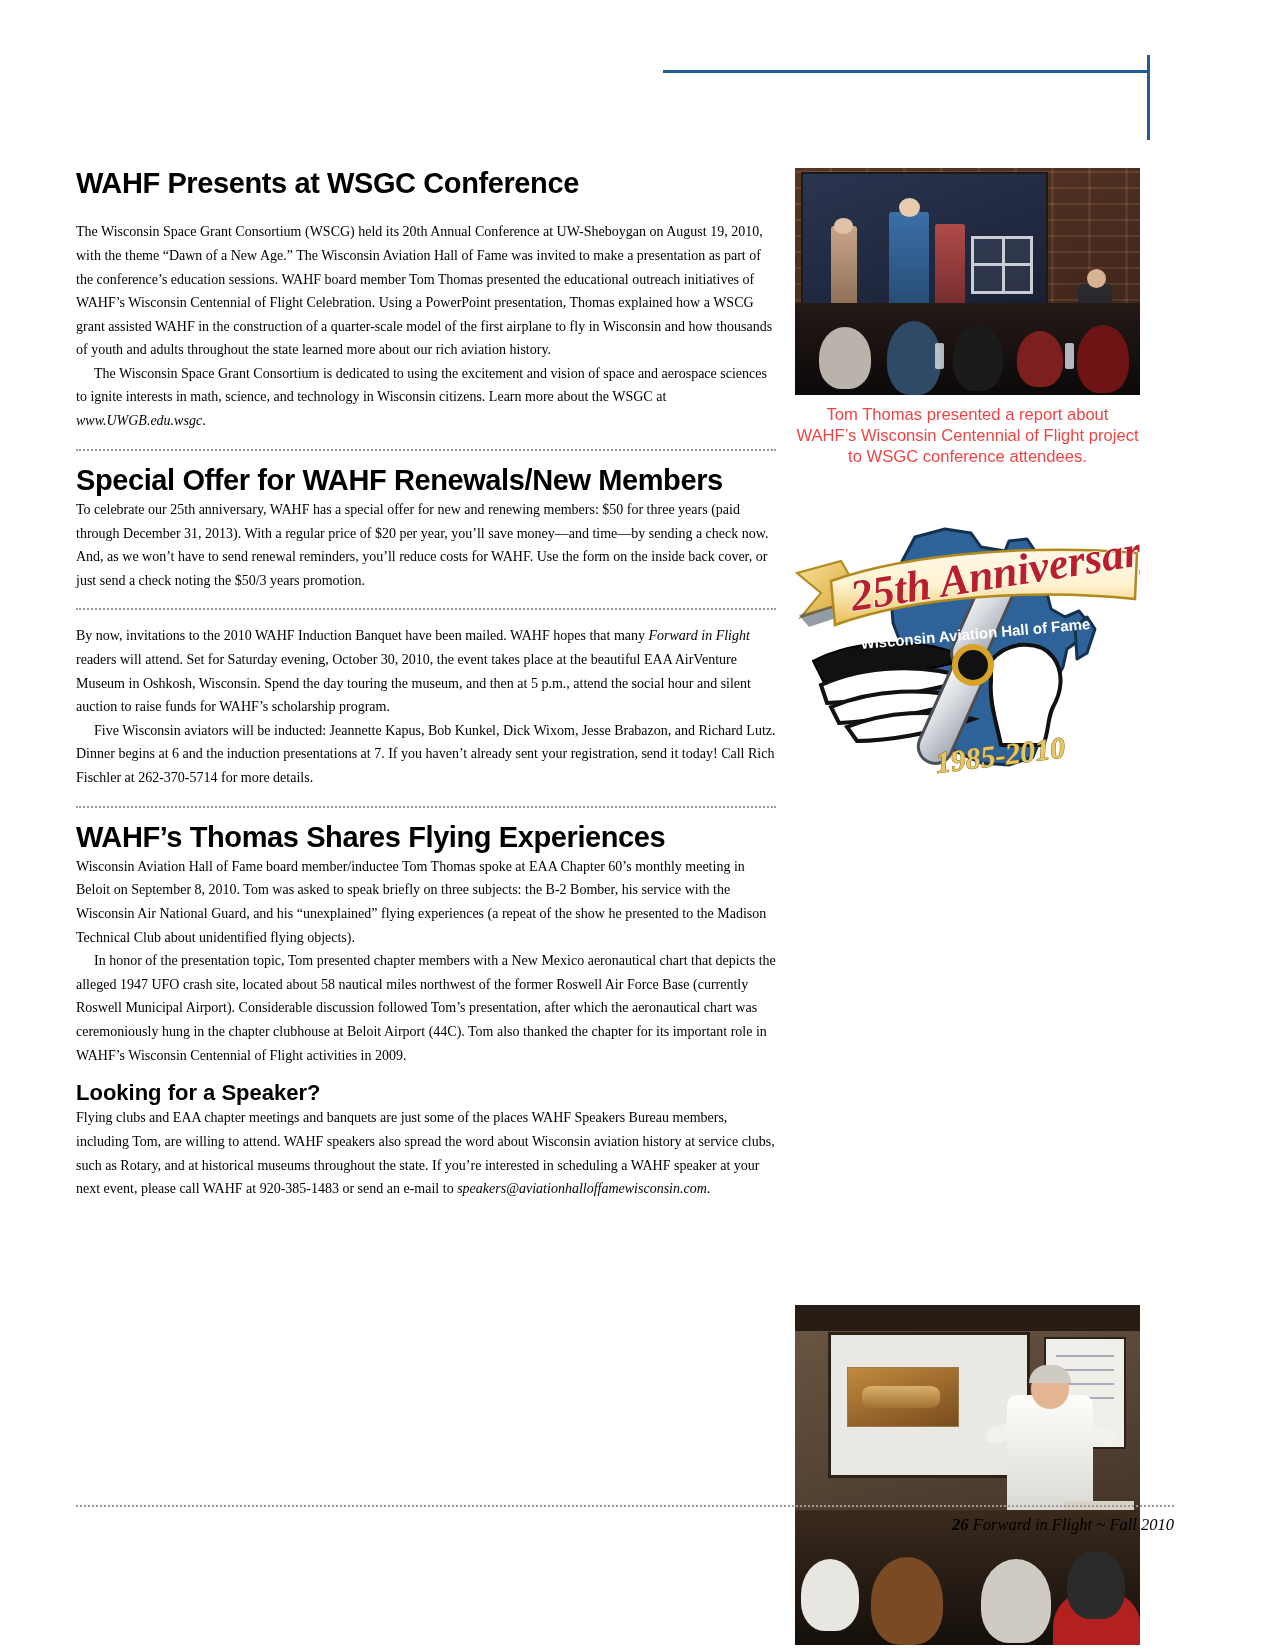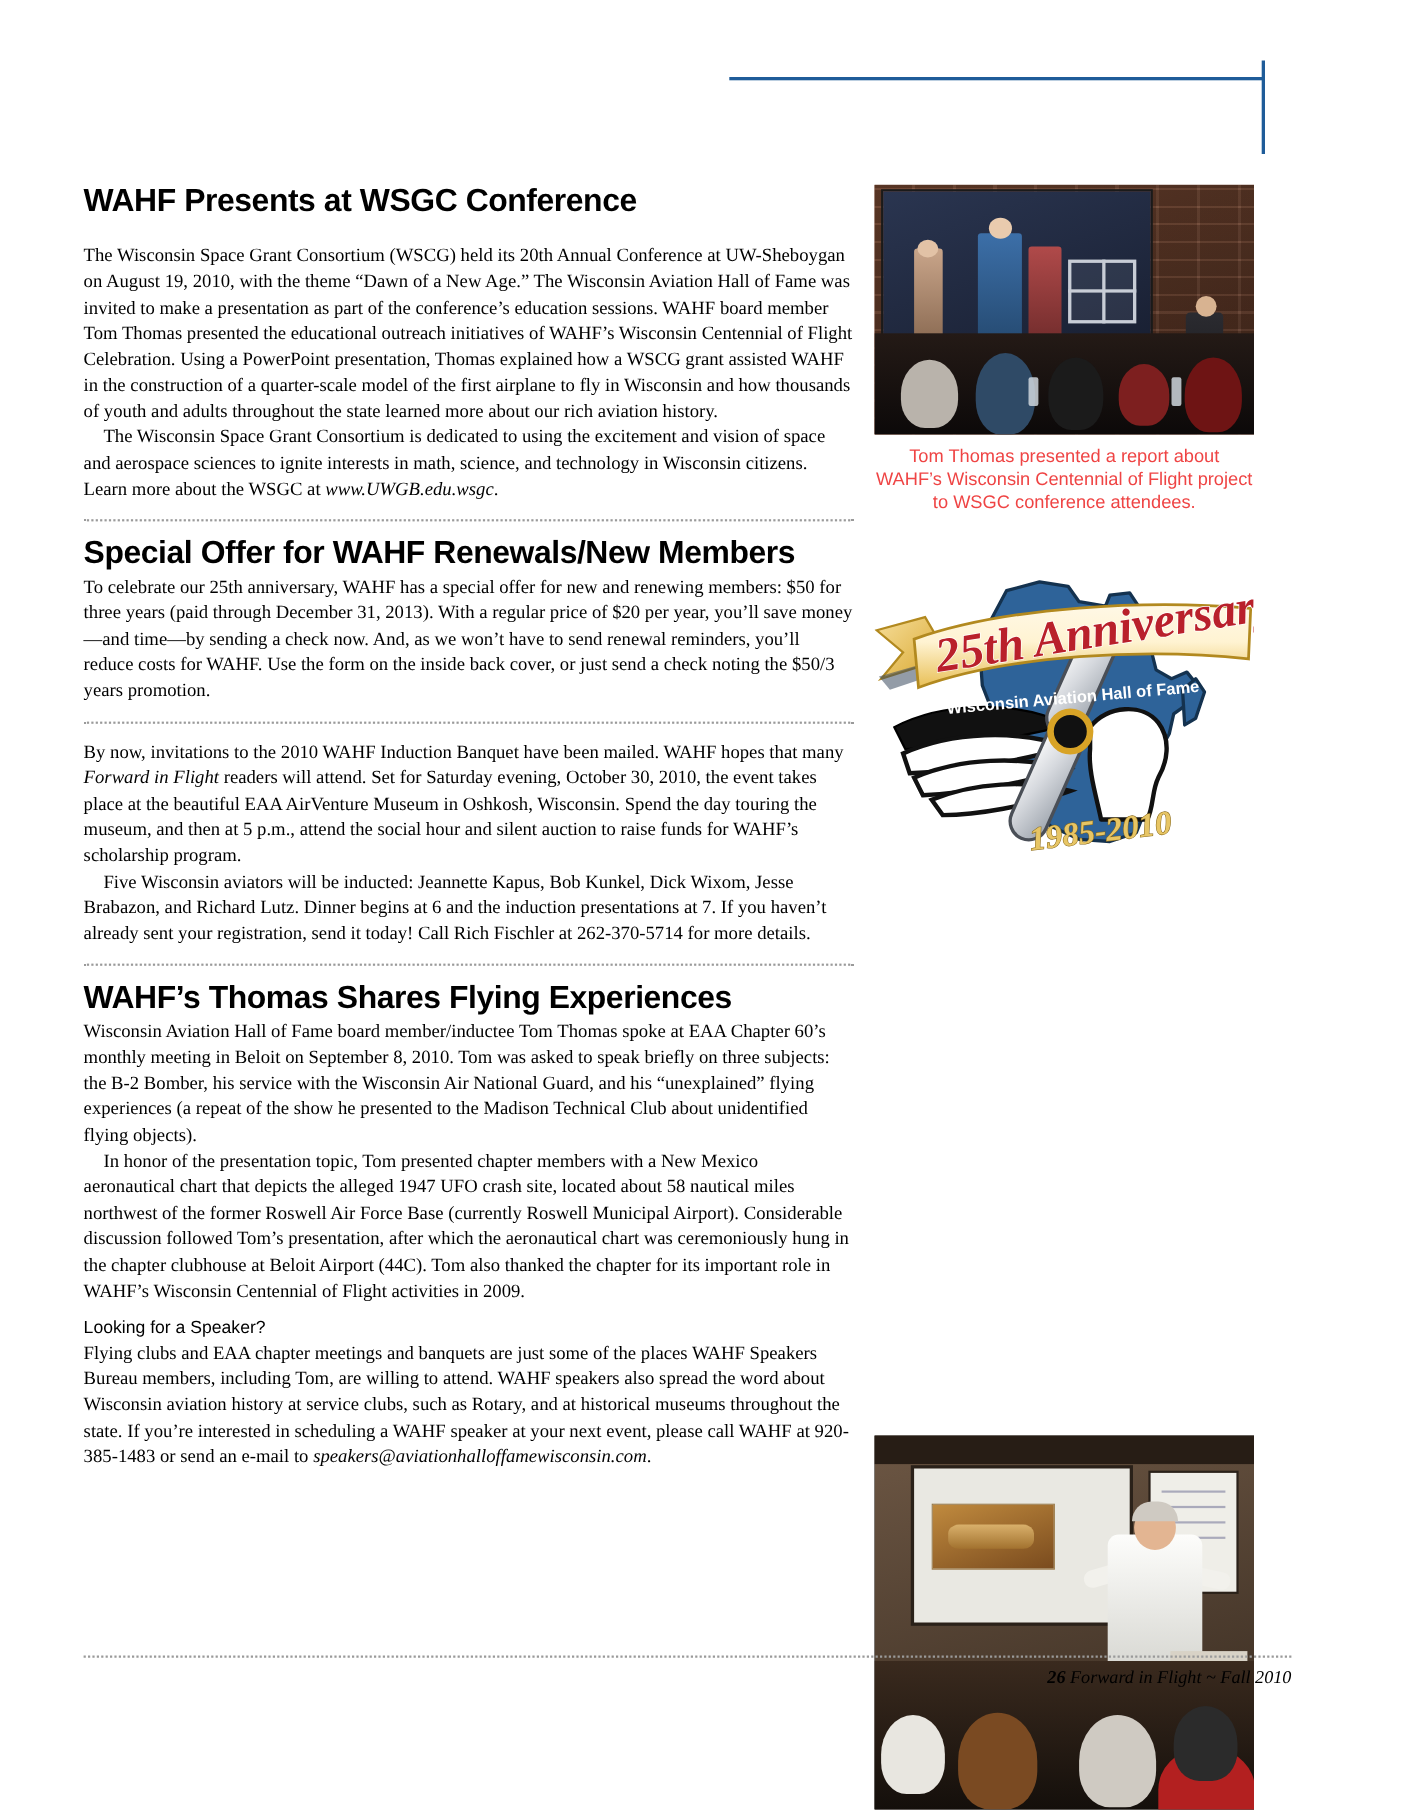--- a/index.html
+++ b/index.html
@@ -78,29 +78,29 @@
   h2.article-subhead {
     font-family: "Liberation Sans", sans-serif;
     font-weight: bold;
     font-size: 17.5px;
     line-height: 1.1;
     margin: 4px 0 0 0;
     color: #59595B;
   }
   h3.inline-subhead {
     font-family: "Liberation Sans", sans-serif;
-    font-weight: normal;
-    font-size: 16px;
+    font-weight: bold;
+    font-size: 22px;
     line-height: 1.1;
     margin: 14px 0 1px 0;
     color: #000;
   }
   p.body {
     font-family: "Liberation Serif", serif;
-    font-size: 17px;
+    font-size: 14px;
     line-height: 23.6px;
     margin: 0;
     text-align: left;
     color: #000;
   }
   p.body.indent { text-indent: 18px; }
   p.body.gap-top { margin-top: 21px; }
   .it { font-style: italic; }
 
   

